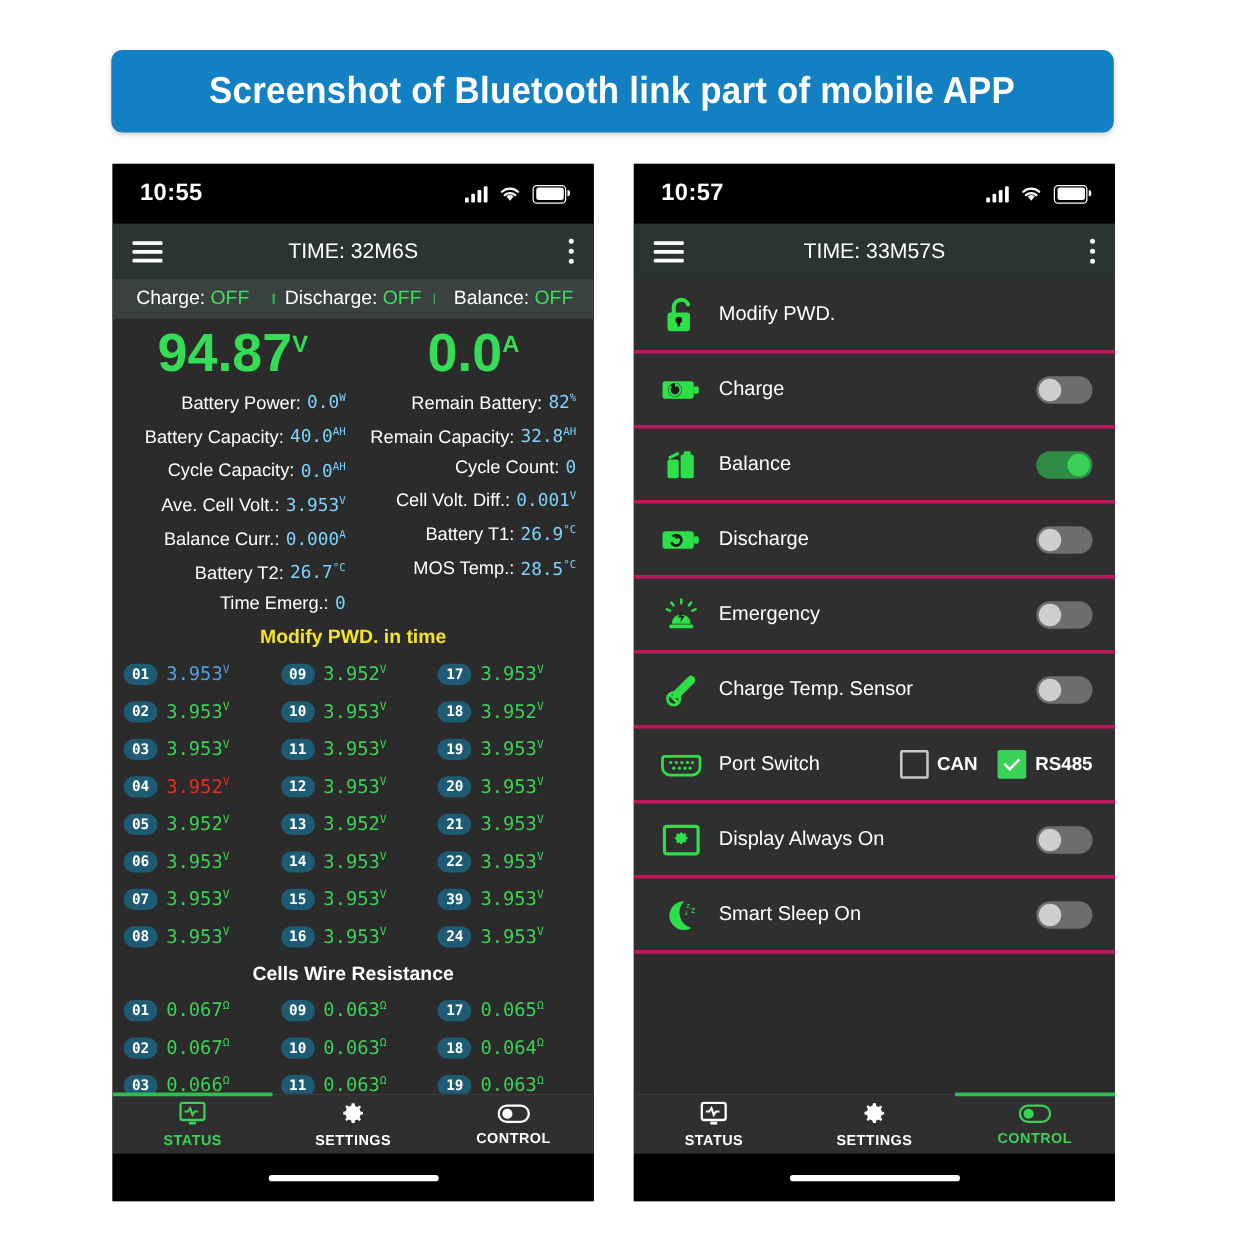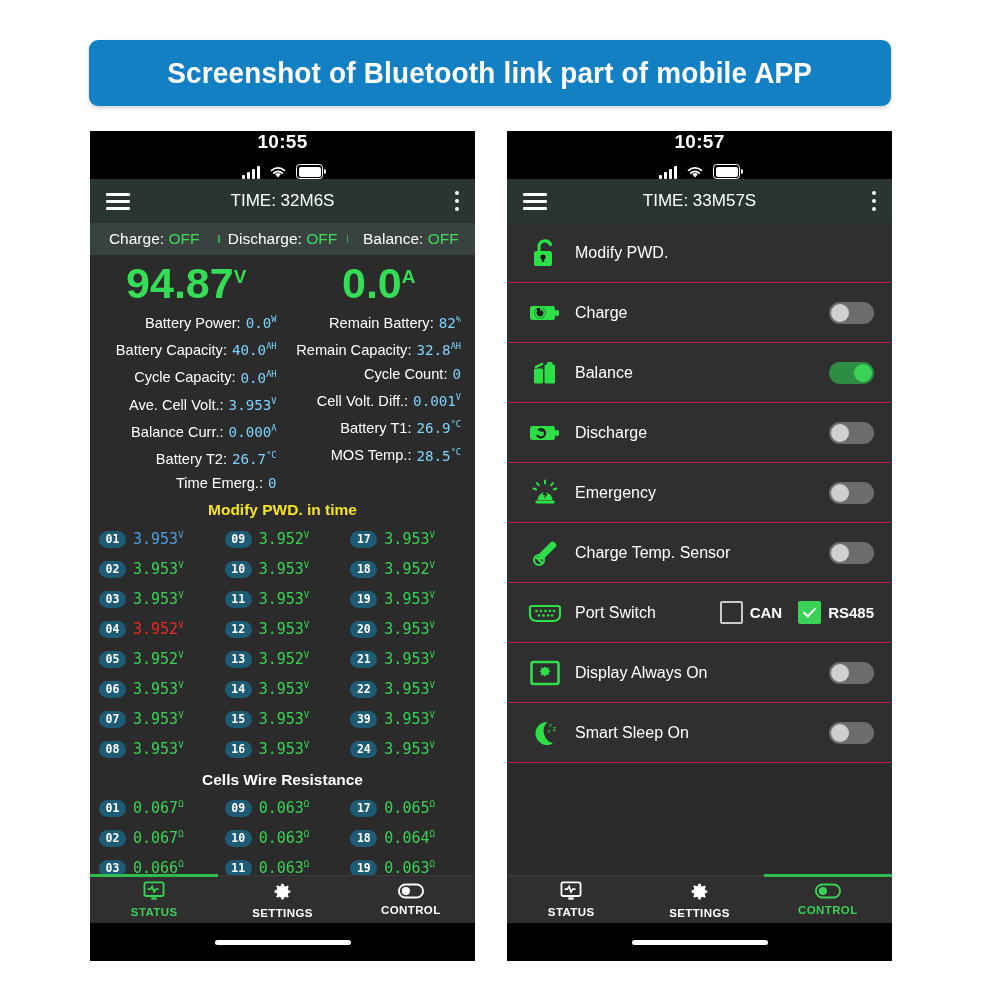--- a/index.html
+++ b/index.html
@@ -23,21 +23,21 @@
   }
 
   
   .phone{position:absolute;background:#000;overflow:hidden;}
   #phone-left{left:90px;top:131px;width:385px;height:830px;}
   #phone-right{left:507px;top:131px;width:385px;height:830px;}
 
   .statusbar{
     height:48px;background:#000;color:#fff;
     display:flex;align-items:center;justify-content:space-between;
-    padding:0 22px;box-sizing:border-box;flex-direction:column;
+    padding:0 22px;box-sizing:border-box;
   }
   .sb-time{font-size:19px;font-weight:bold;letter-spacing:.3px;}
   .sb-icons{display:flex;align-items:center;gap:9px;}
   .bars{display:flex;align-items:flex-end;gap:2px;height:14px;}
   .bars i{display:block;width:3px;background:#fff;border-radius:1px;}
   .bars i:nth-child(1){height:4px;background:#fff;}
   .bars i:nth-child(2){height:7px;}
   .bars i:nth-child(3){height:10px;}
   .bars i:nth-child(4){height:13px;}
   .batt{width:25px;height:13px;border:1.6px solid #fff;border-radius:3.5px;position:relative;}
@@ -133,21 +133,21 @@
   }
   .homebar{
     position:absolute;left:0;right:0;bottom:0;height:38px;background:#000;
     display:flex;align-items:center;justify-content:center;
   }
   .homebar i{display:block;width:136px;height:5px;background:#fff;border-radius:3px;}
 
   
   .listrow{
     height:60px;display:flex;align-items:center;padding:0 18px;
-    box-sizing:border-box;border-bottom:1px solid #be185d;background:#2f2f2f;
+    box-sizing:border-box;border-bottom:3px solid #be185d;background:#2f2f2f;
   }
   .listrow .ico{width:40px;flex:0 0 40px;display:flex;align-items:center;justify-content:center;}
   .listrow .lbl{color:#fff;font-size:16px;margin-left:10px;white-space:nowrap;}
   .toggle{
     margin-left:auto;width:45px;height:22px;border-radius:11px;
     background:#6d6d6d;position:relative;cursor:pointer;flex:0 0 auto;
   }
   .toggle i{
     position:absolute;top:2px;left:2px;width:18px;height:18px;border-radius:50%;
     background:#cfcfcf;

